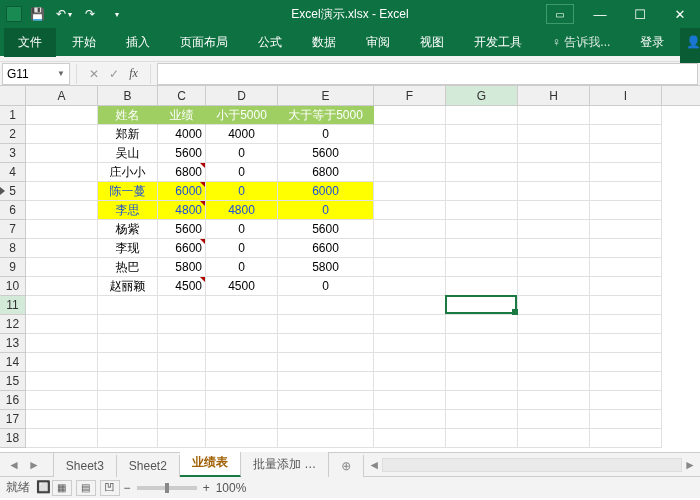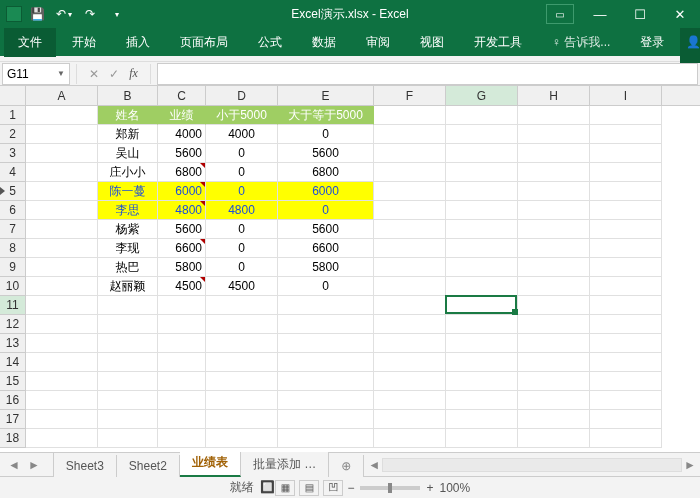--- a/index.html
+++ b/index.html
@@ -44,21 +44,21 @@
 .row5tag{position:absolute;left:0;width:0;height:0;border-top:4px solid transparent;border-bottom:4px solid transparent;border-left:5px solid #555}
 .tabs-row{height:24px;border-top:1px solid #ccc;background:#f3f3f3;display:flex;align-items:center}
 .tabs-nav{display:flex;gap:8px;padding:0 8px;color:#888}
 .sheet-tabs{display:flex;align-items:flex-end;height:24px;border-left:1px solid #ccc;margin-left:5px}
 .stab{padding:4px 12px;border-right:1px solid #ccc;background:#f3f3f3;color:#555}
 .stab.active{background:#fff;border-bottom:2px solid #1a7a44;color:#a16207;font-weight:bold}
 .stab.new{color:#888}
 .hscroll{flex:1;display:flex;align-items:center;padding:0 4px;gap:2px}
 .hscroll .tr{width:12px;text-align:center;color:#888}
 .hscroll .track{flex:1;height:14px;background:#eaeaea;border:1px solid #ddd;position:relative}
-.status{height:22px;background:#f3f3f3;border-top:1px solid #ccc;display:flex;align-items:center;justify-content:center;padding:0 6px;color:#555}
+.status{height:22px;background:#f3f3f3;border-top:1px solid #ccc;display:flex;align-items:center;justify-content:flex-start;padding:0 6px;color:#555}
 .status .views{display:flex;gap:4px;align-items:center}
 .status .vb{width:20px;height:16px;border:1px solid #ccc;display:flex;align-items:center;justify-content:center;font-size:10px}
 .status .zoom{display:flex;align-items:center;gap:6px}
 .status .zl{width:60px;height:4px;background:#ccc;position:relative}
 .status .zl .zk{position:absolute;left:28px;top:-3px;width:4px;height:10px;background:#888}
 .wA{width:72px}.wB{width:60px}.wC{width:48px}.wD{width:72px}.wE{width:96px}.wF{width:72px}.wG{width:72px}.wH{width:72px}.wI{width:72px}
 </style>
 </head>
 <body>
 

